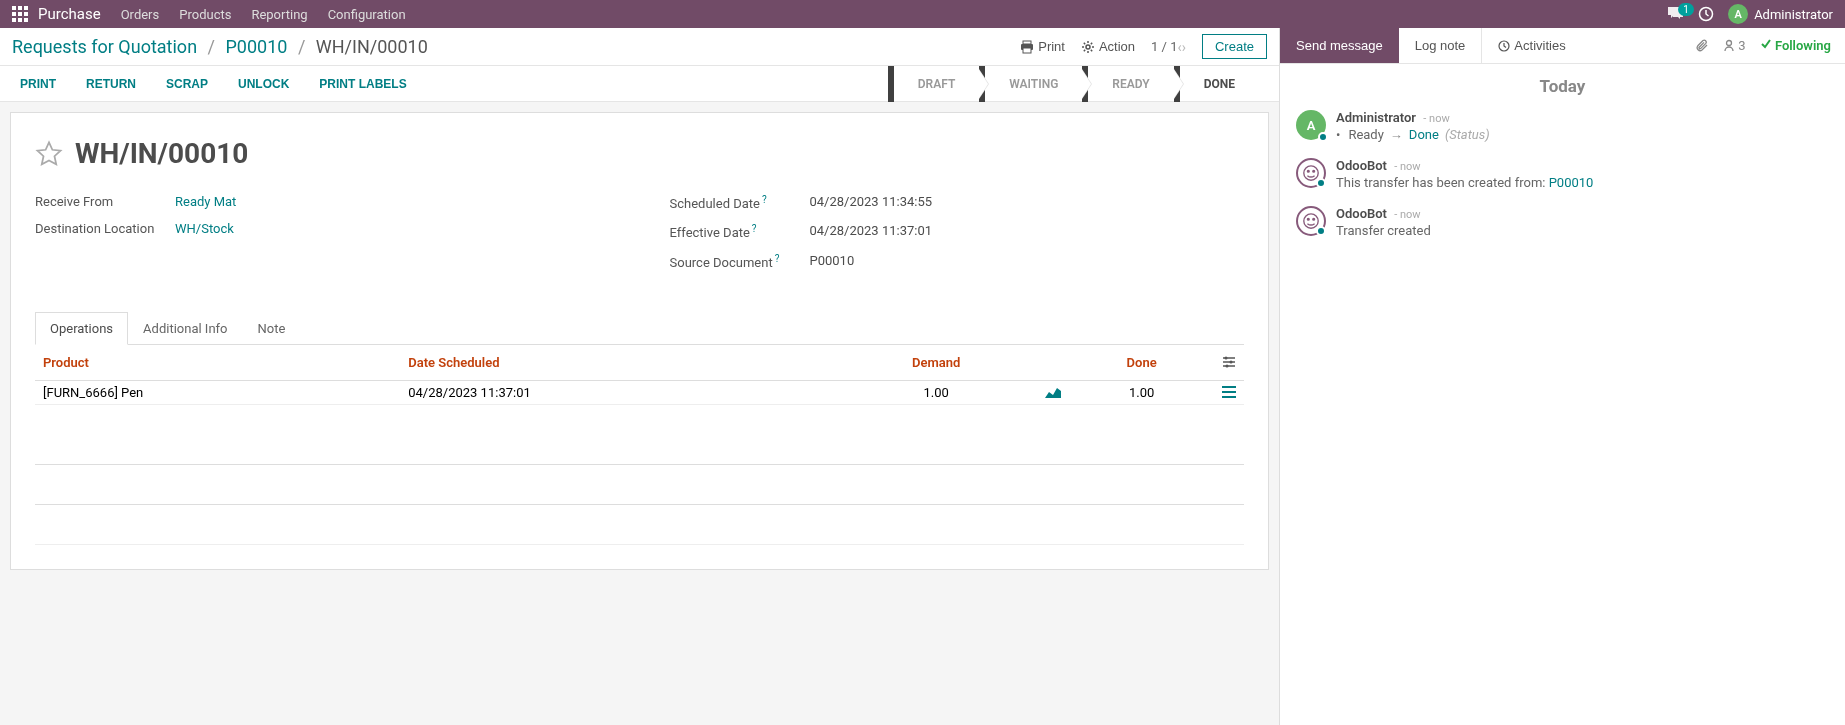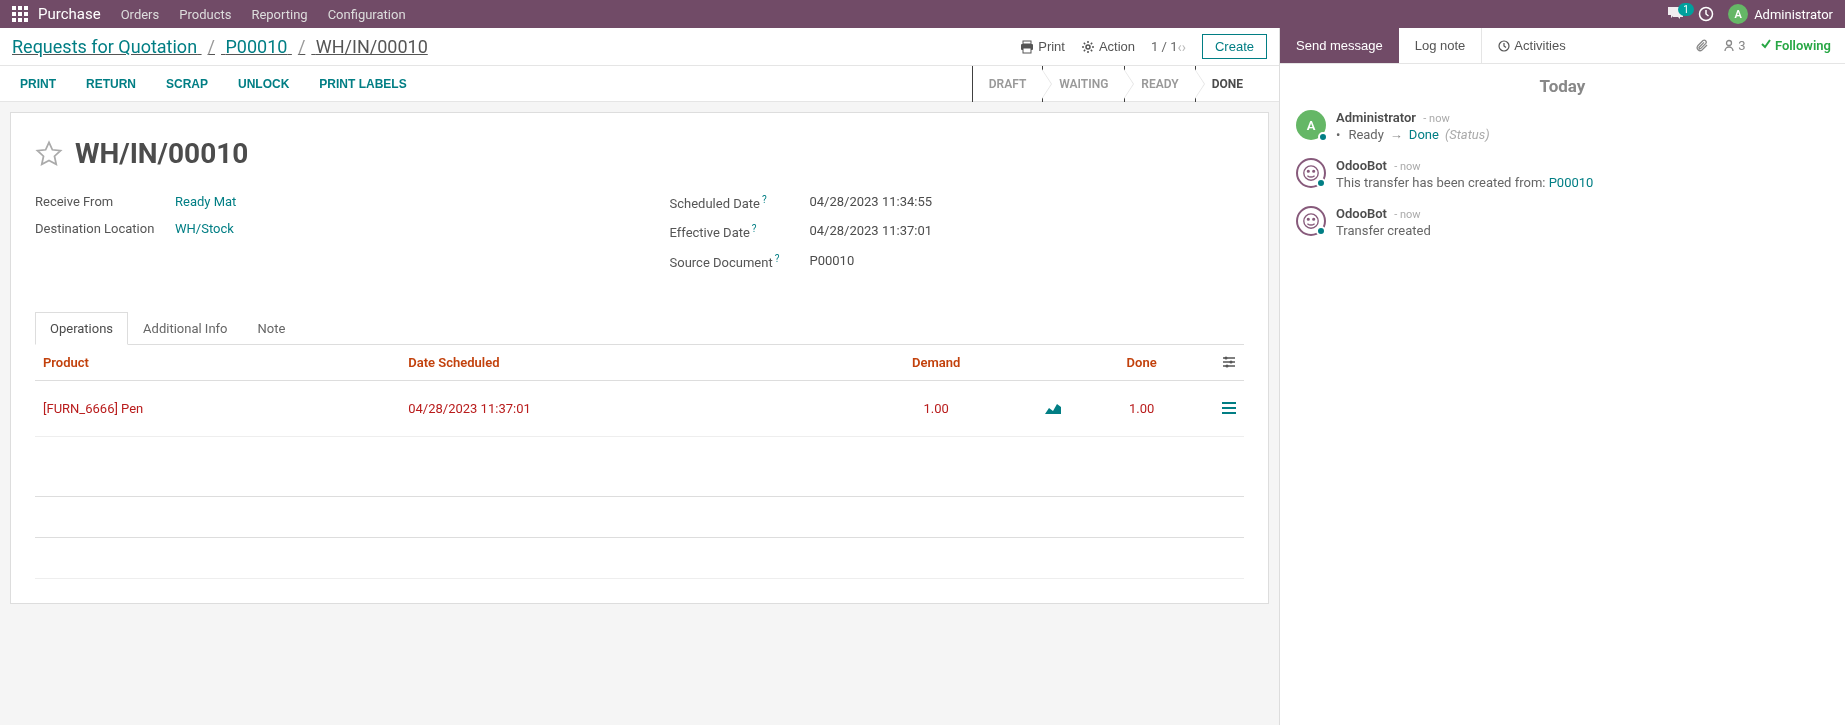--- a/index.html
+++ b/index.html
@@ -12,33 +12,33 @@
 .topbar .chat-badge { position: relative; cursor: pointer; }
 .topbar .chat-badge .badge { background: #00A09D; color: #fff; border-radius: 10px; font-size: 10px; padding: 1px 5px; position: absolute; top: -4px; left: 10px; }
 .topbar .user { display: flex; align-items: center; gap: 6px; cursor: pointer; }
 .topbar .avatar { width: 20px; height: 20px; border-radius: 50%; background: #65b766; display: flex; align-items: center; justify-content: center; font-size: 11px; font-weight: 600; color: #fff;}
 
 .main-area { display: flex; }
 .left-col { flex: 1; min-width: 0; }
 .right-col { width: 566px; border-left: 1px solid #ddd; background: #fff; height: calc(100vh - 28px); }
 
 .control-row { background: #fff; height: 38px; border-bottom: 1px solid #e5e5e5; display: flex; align-items: center; padding: 0 12px; }
-.breadcrumb { font-size: 18px; color: #555; text-decoration: underline; }
+.breadcrumb { font-size: 18px; color: #555; }
 .breadcrumb a { color: #017e84; text-decoration: none; }
 .breadcrumb .sep { color: #999; margin: 0 6px; }
 .control-right { margin-left: auto; display: flex; align-items: center; gap: 16px; }
 .ctl-btn { background: none; border: none; cursor: pointer; color: #555; font-size: 13px; display: flex; align-items: center; gap: 4px; }
 .pager { color: #666; display: flex; align-items: center; }
 .pager .arrow { color: #bbb; cursor: pointer; font-size: 14px;}
 .btn-create { border: 1px solid #017e84; color: #017e84; background: #fff; padding: 4px 12px; cursor: pointer; font-size: 13px;}
 
 .button-row { background: #fff; height: 36px; border-bottom: 1px solid #e5e5e5; display: flex; align-items: center; padding: 0 20px; }
 .status-btn { color: #017e84; font-weight: 600; font-size: 12px; margin-right: 30px; cursor: pointer; border: none; background: none;}
 .status-bar { margin-left: auto; display: flex; }
-.status-step { padding: 0 16px; height: 36px; display: flex; align-items: center; color: #999; font-size: 12px; font-weight: 600; position: relative; border-left: 1px solid #404040;}
+.status-step { padding: 0 24px; height: 36px; display: flex; align-items: center; color: #999; font-size: 12px; font-weight: 600; position: relative; border-left: 6px solid #404040;}
 .status-step::after { content: ''; position: absolute; right: -9px; top: 4px; width: 0; height: 0; border-top: 14px solid transparent; border-bottom: 14px solid transparent; border-left: 9px solid #fff; z-index: 2;}
 .status-step::before { content: ''; position: absolute; right: -10px; top: 3px; width: 0; height: 0; border-top: 15px solid transparent; border-bottom: 15px solid transparent; border-left: 10px solid #e5e5e5; z-index: 1;}
 .status-step.active { color: #4c4c4c; font-weight: 700;}
 .status-step:last-child::after, .status-step:last-child::before { display: none; }
 
 .form-sheet { background: #fff; margin: 10px; border: 1px solid #ddd; padding: 24px; min-height: 440px;}
 .form-title-row { display: flex; align-items: center; margin-bottom: 24px;}
 .star-icon { width: 28px; height: 28px; margin-right: 12px; color: #aaa;}
 .form-title { font-size: 28px; color: #4c4c4c;}
 .form-fields { display: flex; gap: 60px; margin-bottom: 30px;}
@@ -49,21 +49,21 @@
 .field-value { color: #4c4c4c; font-size: 13px;}
 .field-value.link { color: #017e84;}
 
 .tabs { display: flex; border-bottom: 1px solid #ddd;}
 .tab { padding: 8px 14px; border: 1px solid transparent; border-bottom: none; cursor: pointer; color: #666; font-size: 13px;}
 .tab.active { border-color: #ddd; border-bottom: 1px solid #fff; margin-bottom: -1px; color: #4c4c4c; background: #fff;}
 
 .ops-table { width: 100%; border-collapse: collapse; margin-top: 0;}
 .ops-table th { text-align: left; padding: 10px 8px; border-bottom: 1px solid #ddd; font-weight: 600; color: #c2410c; font-size: 13px;}
 .ops-table th.r, .ops-table td.r { text-align: center;}
-.ops-table td { padding: 20px 8px; border-bottom: 1px solid #eee; color: #b91c1c; font-size: 13px;}
+.ops-table td { padding: 4px 8px; border-bottom: 1px solid #eee; color: #000000; font-size: 13px;}
 .ops-table .icon-cell { width: 30px; text-align: center;}
 
 .chatter-top { display: flex; border-bottom: 1px solid #e5e5e5; align-items: center;}
 .chatter-btn { padding: 10px 16px; cursor: pointer; font-size: 13px; border: none; background: #fff;}
 .chatter-btn.primary { background: #714B67; color: #fff;}
 .chatter-btn.log { color: #555;}
 .chatter-btn.activities { color: #555; border-left: 1px solid #e5e5e5; display: flex; align-items: center; gap: 4px;}
 .chatter-right { margin-left: auto; display: flex; align-items: center; gap: 14px; padding-right: 14px;}
 .chatter-right .item { color: #888; cursor: pointer; display: flex; align-items: center; gap: 3px;}
 .following { color: #28a745; font-weight: 600; cursor: pointer;}

